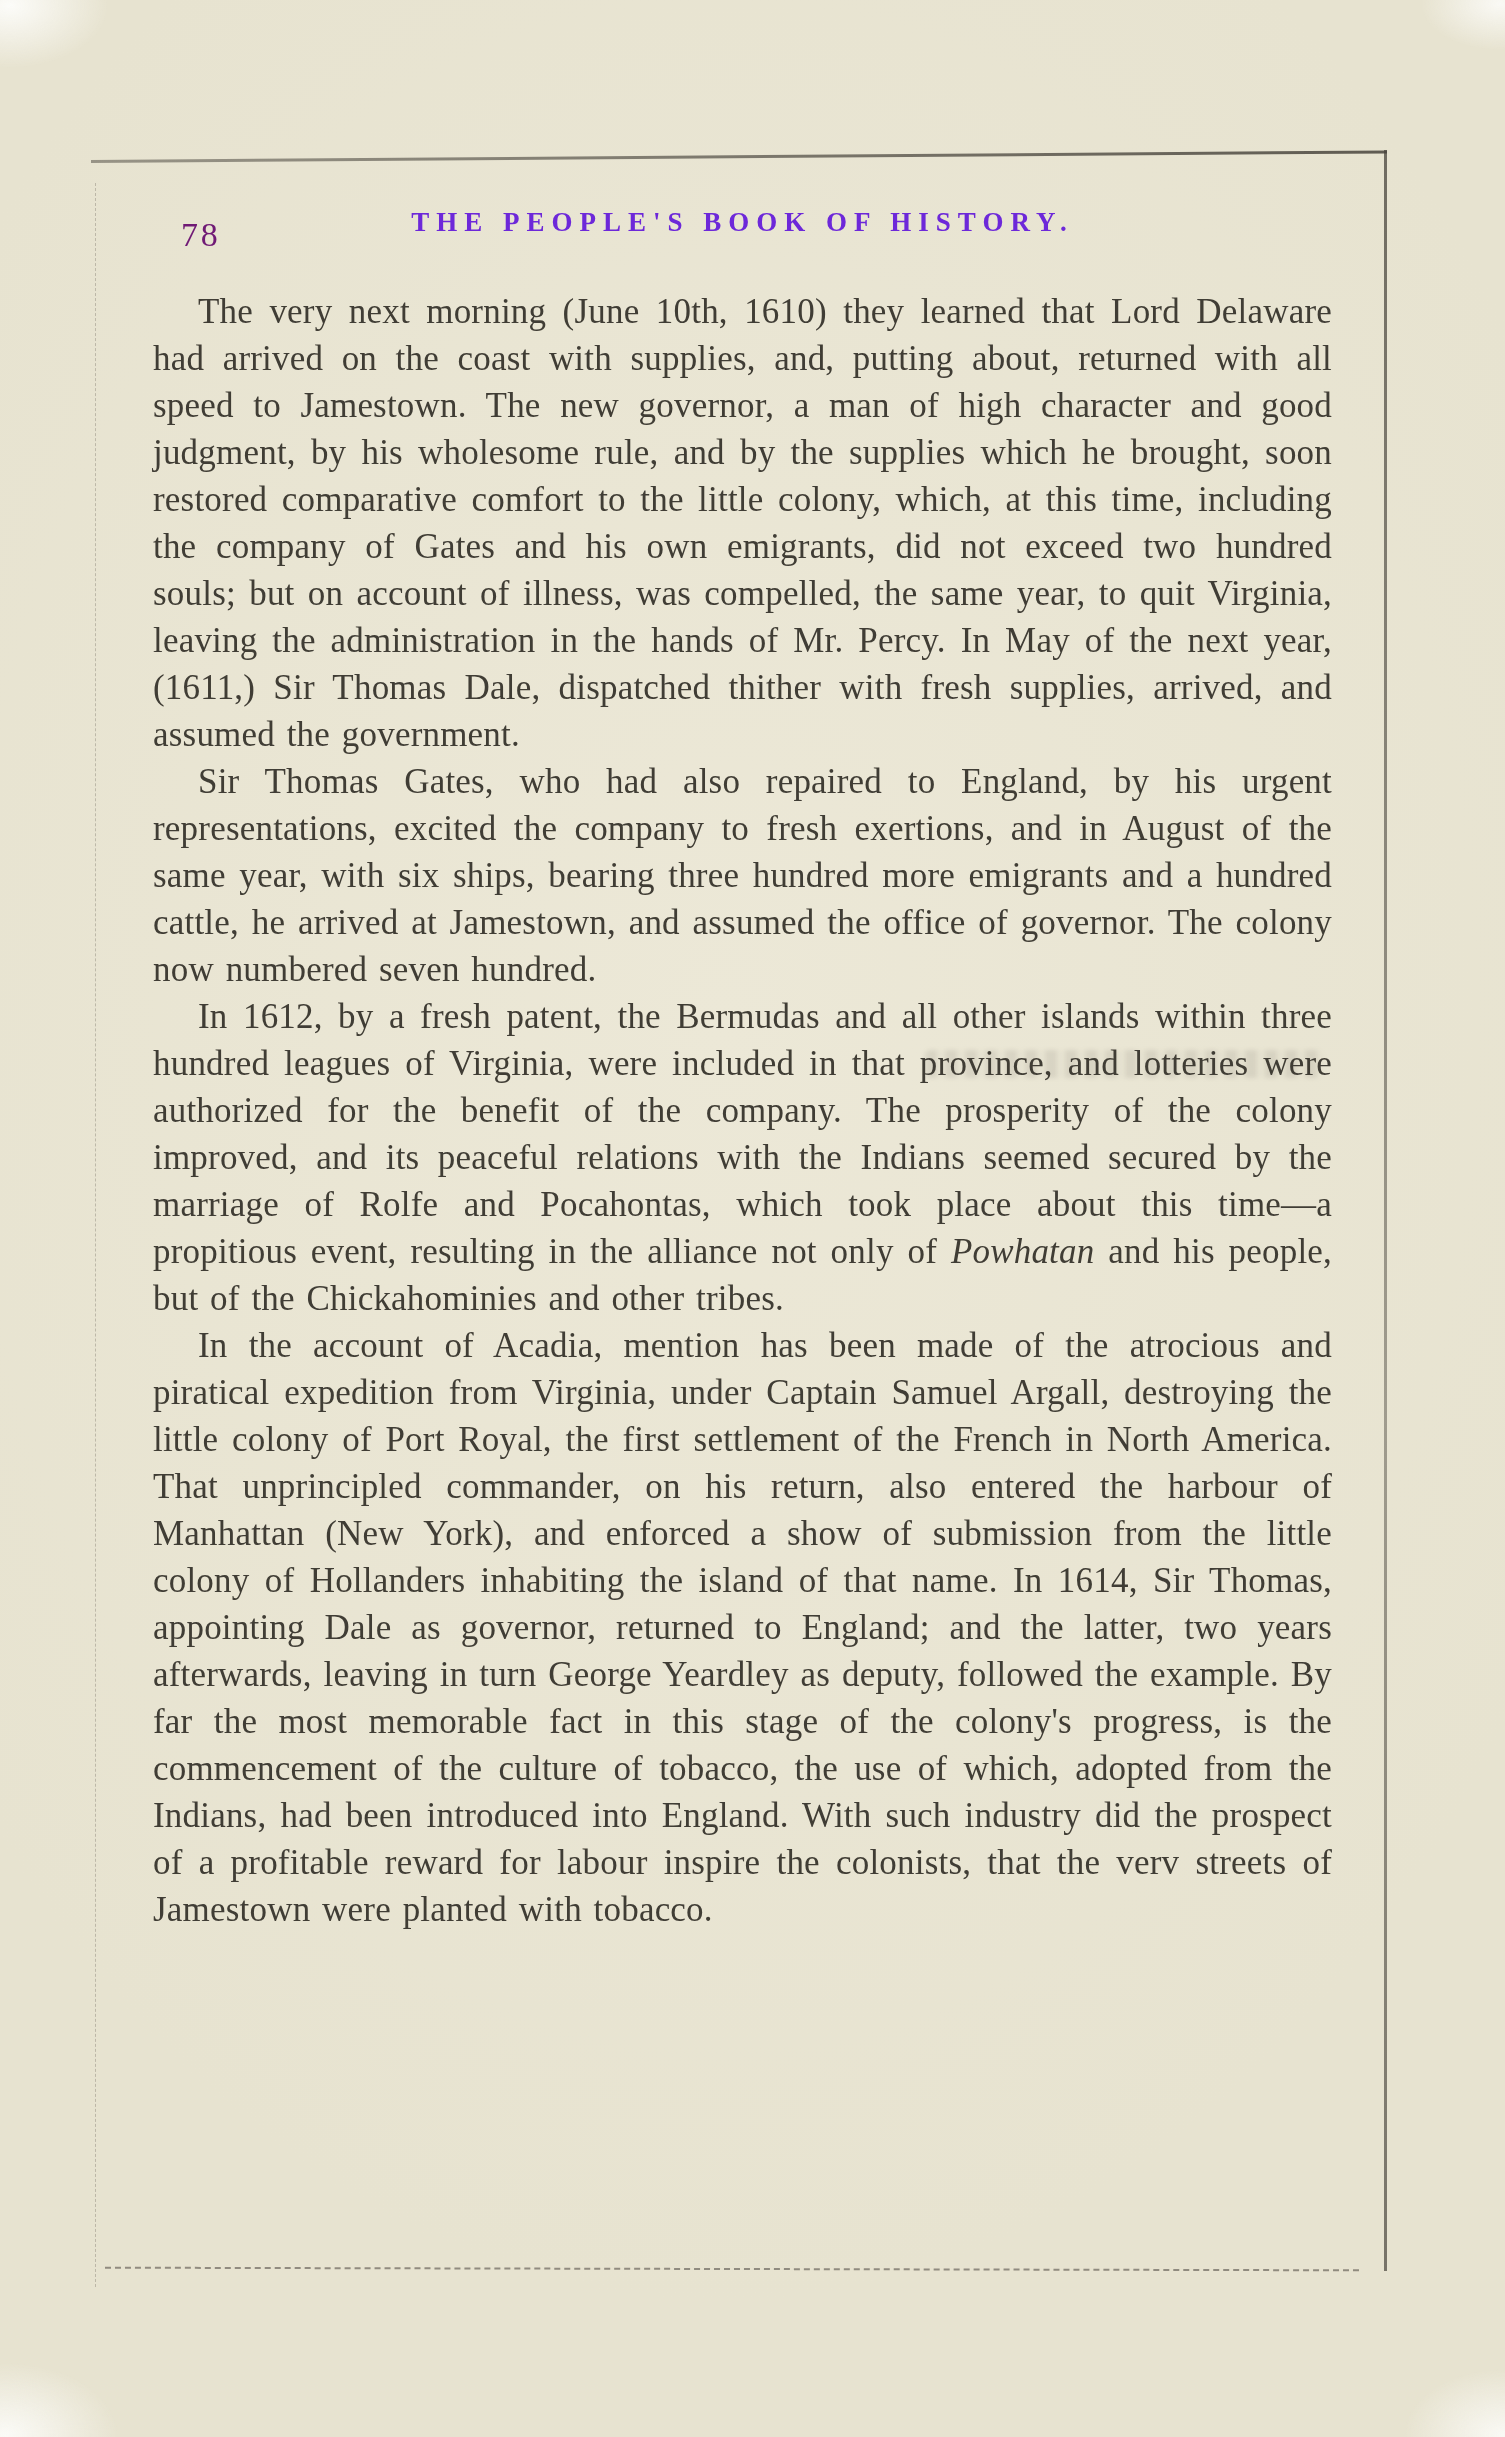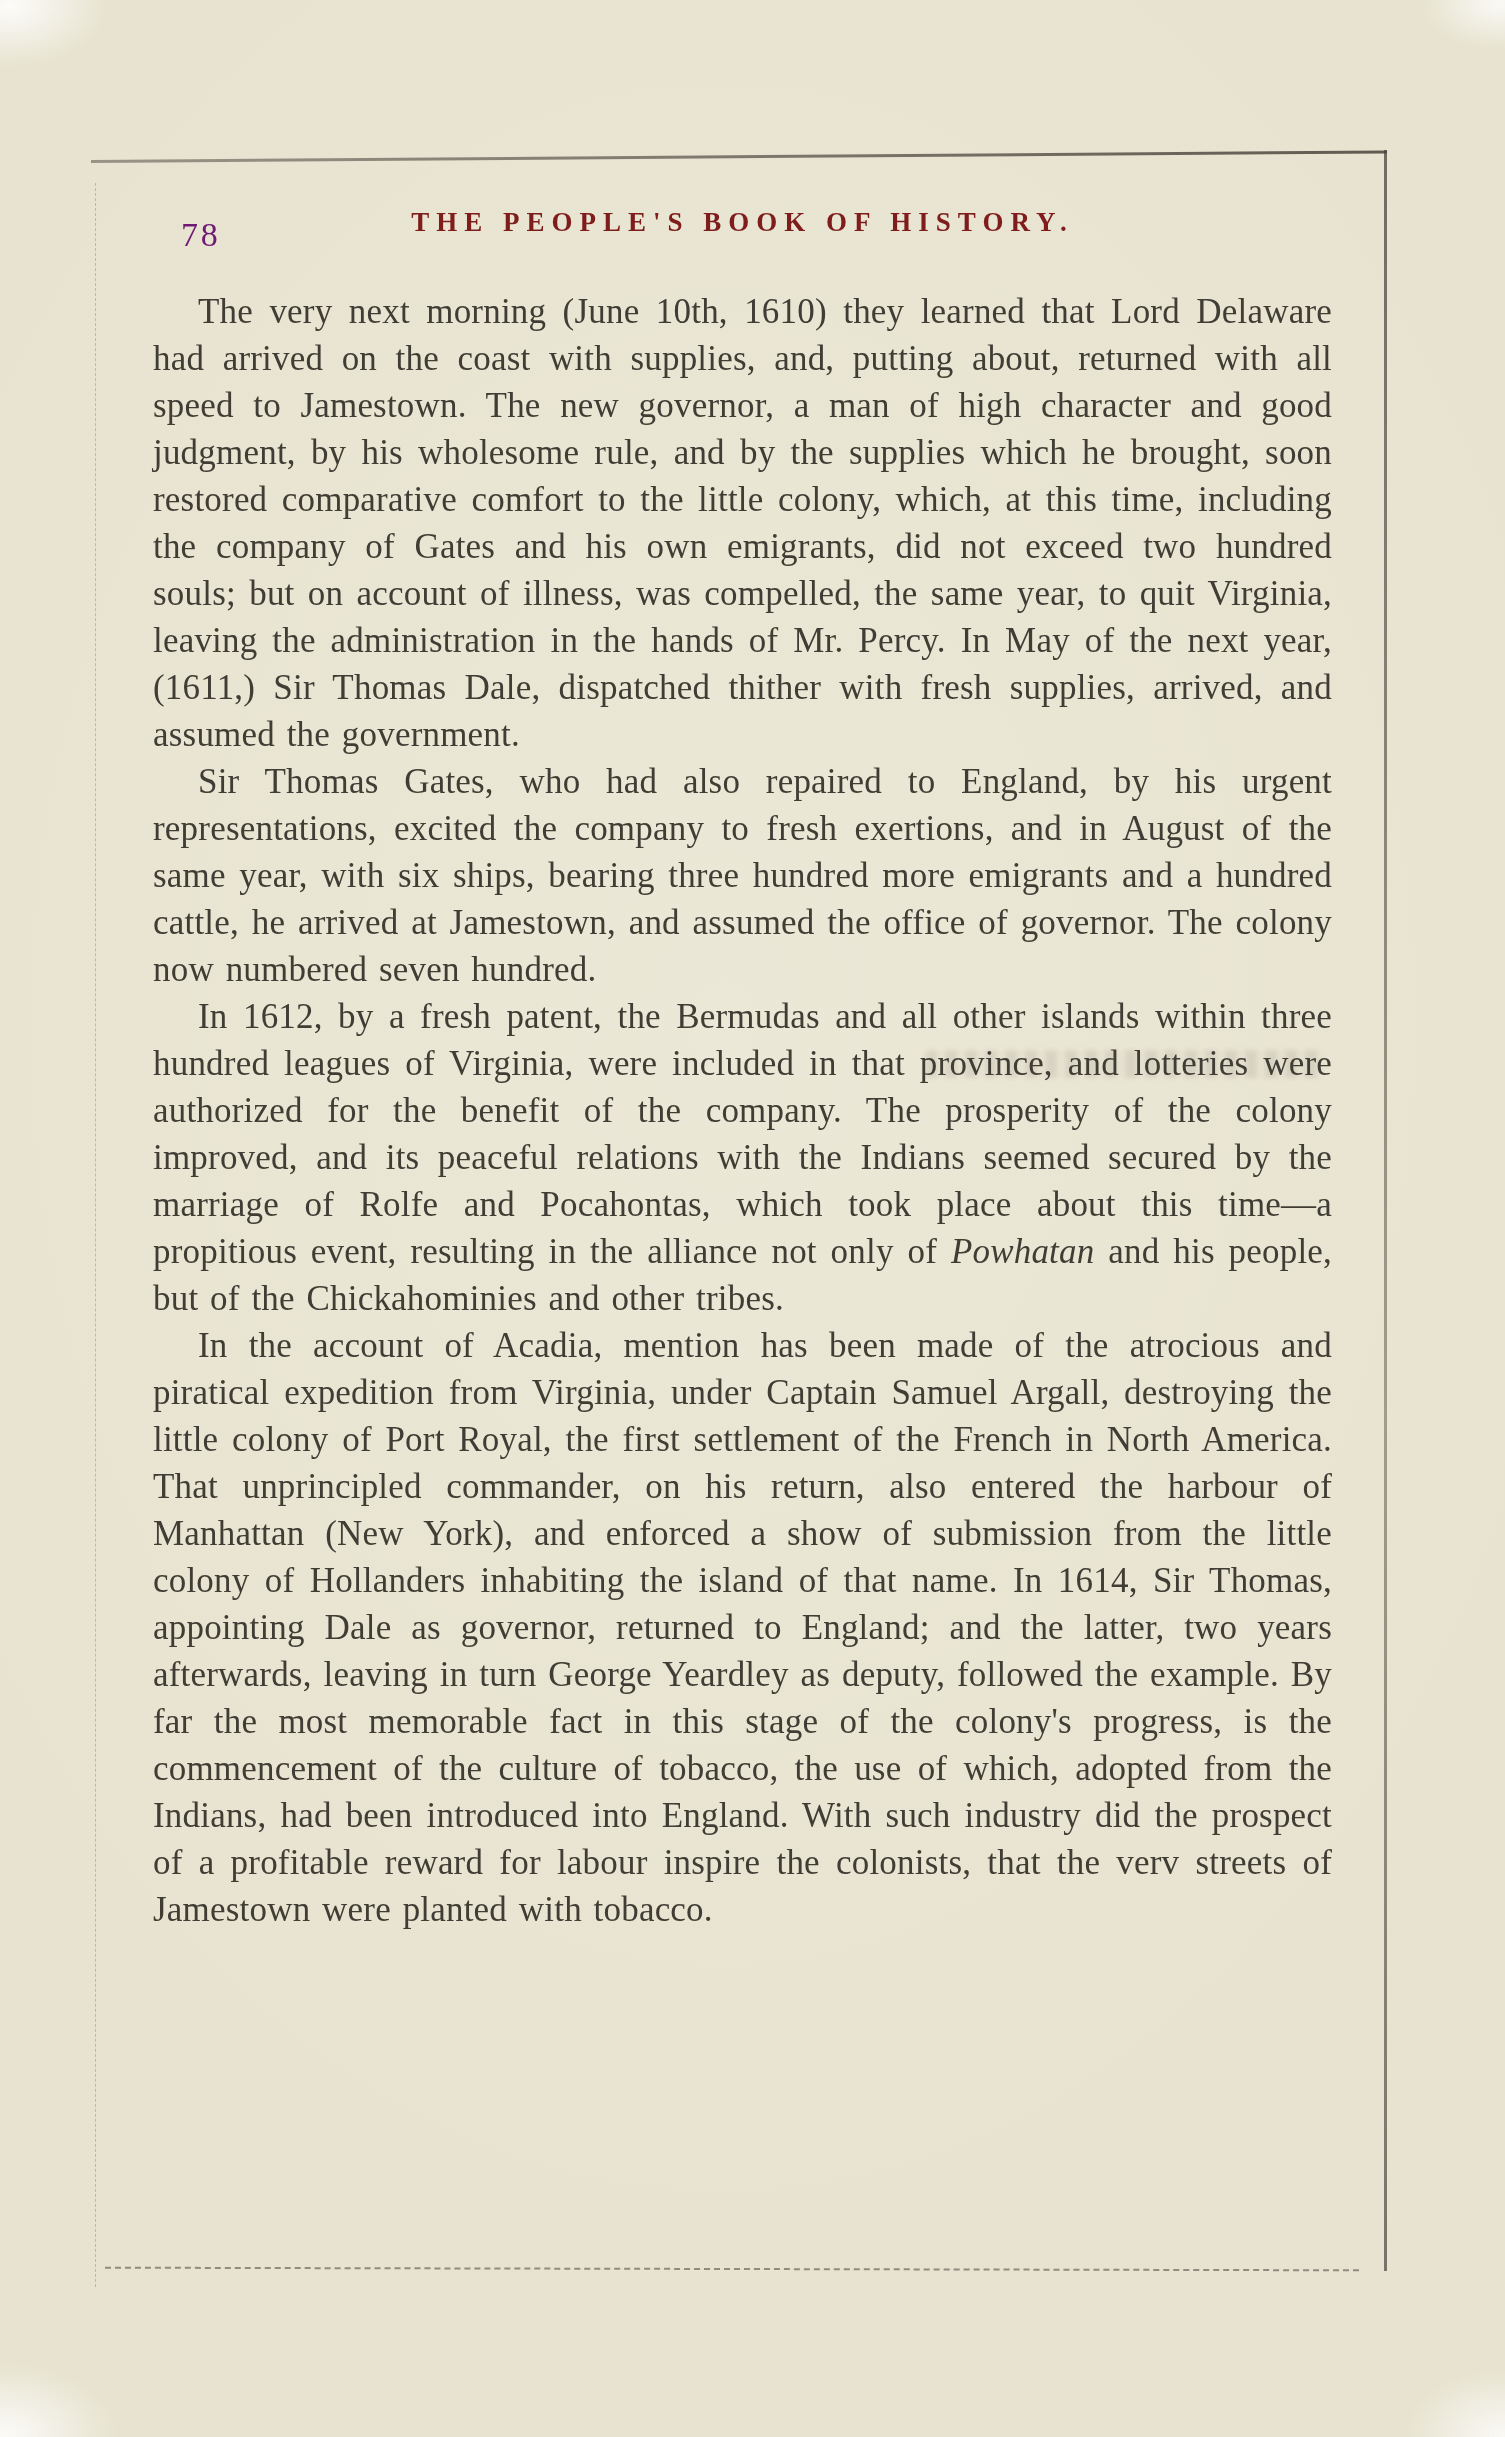--- a/index.html
+++ b/index.html
@@ -95,21 +95,21 @@
   }
   .running-head {
     position: absolute;
     left: 0;
     right: 0;
     top: 1.9px;
     text-align: center;
     font-size: 27px;
     font-weight: 600;
     letter-spacing: 7px;
-    color: #7f1d1d;
+    color: #6d28d9;
     white-space: nowrap;
   }
   .body-text {
     margin-top: 22.5px;
   }
   .body-text p {
     margin: 0;
     font-size: 35px;
     line-height: 47px;
     text-align: justify;

